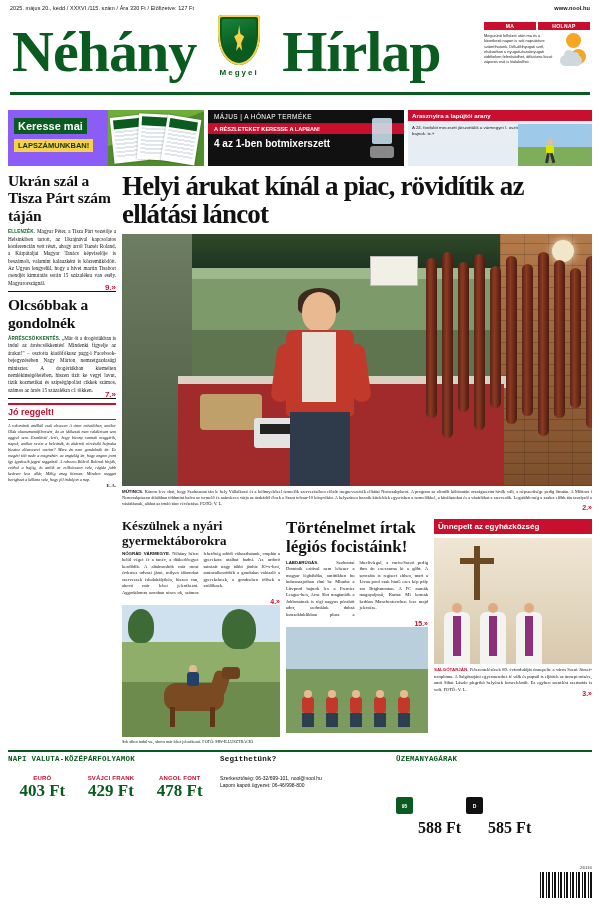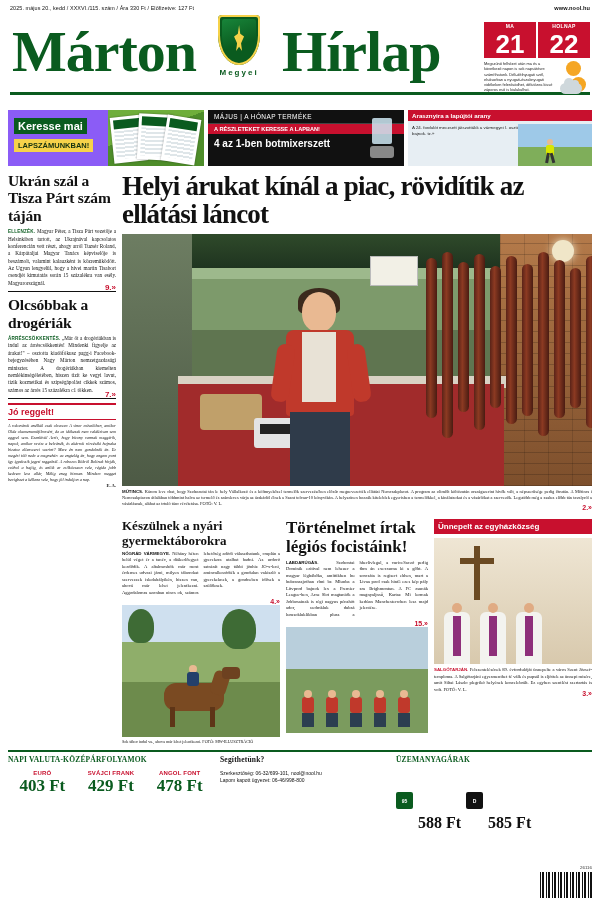--- a/index.html
+++ b/index.html
@@ -305,22 +305,22 @@
   
   .bottom {
     margin-top: 5px; border-top: 2px solid #0a5b1f; padding-top: 3px;
     display: flex; gap: 6px; height: 64px;
   }
   .b-col { }
   .b-curr { width: 206px; }
   .b-help { width: 170px; }
   .b-fuel { flex: 1; }
   .b-title {
-    font-family: Liberation Serif, serif; font-weight: bold;
-    font-size: 7.5px; color: #0a5b1f; letter-spacing: .2px; margin-bottom: 6px;
+    font-family: Liberation Mono, monospace; font-weight: bold;
+    font-size: 7.5px; color: #0a5b1f; letter-spacing: .2px; margin-bottom: 12px;
   }
   .curr-row { display: flex; }
   .curr-cell { flex: 1; text-align: center; }
   .curr-name {
     font-family: "Liberation Sans", sans-serif; font-weight: bold; font-size: 6px;
     color: #c8102e; letter-spacing: .2px;
   }
   .curr-val {
     font-family: "Liberation Serif", serif; font-weight: bold; font-size: 17px; color: #0a5b1f;
   }
@@ -349,36 +349,32 @@
 
 <div class="page">
 
   <div class="metabar">
     <div class="left">2025. május 20., kedd / XXXVI./115. szám / Ára 330 Ft / Előfizetve: 127 Ft</div>
     <div class="right">www.nool.hu</div>
   </div>
 
   <div class="masthead">
     <div class="mast-title">
-      <div class="mast-word">Márton</div>
+      <div class="mast-word">Néhány</div>
       <div class="mast-crest">
         <div class="crest-shield"></div>
         <div class="crest-label">Megyei</div>
       </div>
       <div class="mast-word">Hírlap</div>
     </div>
 
     <div class="weather">
       <div class="weather-heads">
         <div>MA</div>
         <div>HOLNAP</div>
-      </div>
-      <div class="weather-temps">
-        <div>21</div>
-        <div>22</div>
       </div>
       <div class="weather-body">
         <div class="weather-text">Megszűnő felhőzet után ma és a következő napon is sok napsütésre számíthatunk. Déli-délnyugati szél, elsősorban a nyugati-északnyugati vidékeken felerősödhet, délutánra kissé záporos eső is kialakulhat.</div>
         <div class="weather-icons">
           <div class="sun"></div>
           <div class="suncloud">
             <div class="sun"></div>
             <div class="cloud"></div>
           </div>
         </div>
@@ -440,21 +436,21 @@
         <div class="lead-body">
           <span class="kicker">ELLENZÉK.</span>
           <span>Magyar Péter, a Tisza Párt vezetője a Helsinkiben tartott, az Ukrajnával kapcsolatos konferencián vett részt, ahogy arról Tuzsér Roland, a Kárpátaljai Magyar Tanács képviselője is beszámolt, valamint kalauzként is közreműködött. Az Ugyan lengyelül, hogy a hívei martin Tisabort csendjét kimutatás során 15 százalékra van esély. Magyarországnál.</span>
           <span class="pagejump">9.»</span>
         </div>
       </div>
 
       <div class="sep"></div>
 
       <div>
-        <div class="lead-head">Olcsóbbak a drogériák</div>
+        <div class="lead-head">Olcsóbbak a gondolnék</div>
         <div class="lead-body">
           <span class="kicker">ÁRRÉSCSÖKKENTÉS.</span>
           <span>„Már öt a drogériákban is indul az árréscsökkentés! Mindenki figyelje az árakat!" – osztotta kiadófókusz pagg-i Facebook-bejegyzésében Nagy Márton nemzetgazdasági miniszter. A drogériákban kiemelten nemlékinségéletében, hiszen tizit ke vegyi lavut, tizik kozmetikai és szipségápolást cikkek számos, számos az árrés 15 százalékra c1 tökken.</span>
           <span class="pagejump">7.»</span>
         </div>
       </div>
 
       <div class="sep"></div>
 
       <div>

